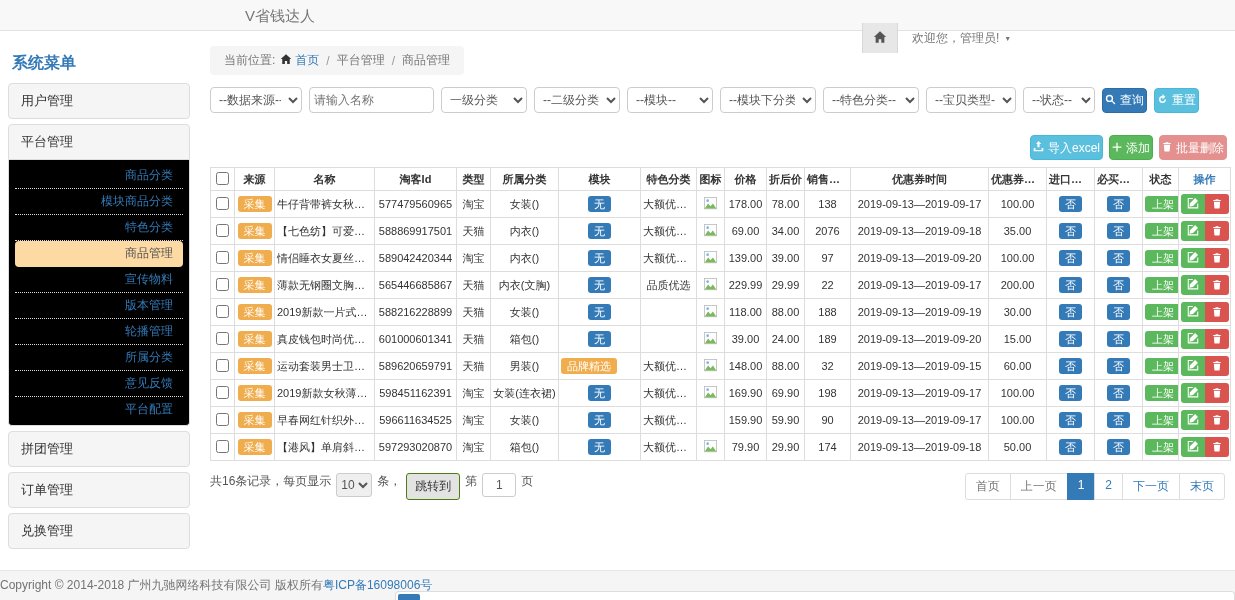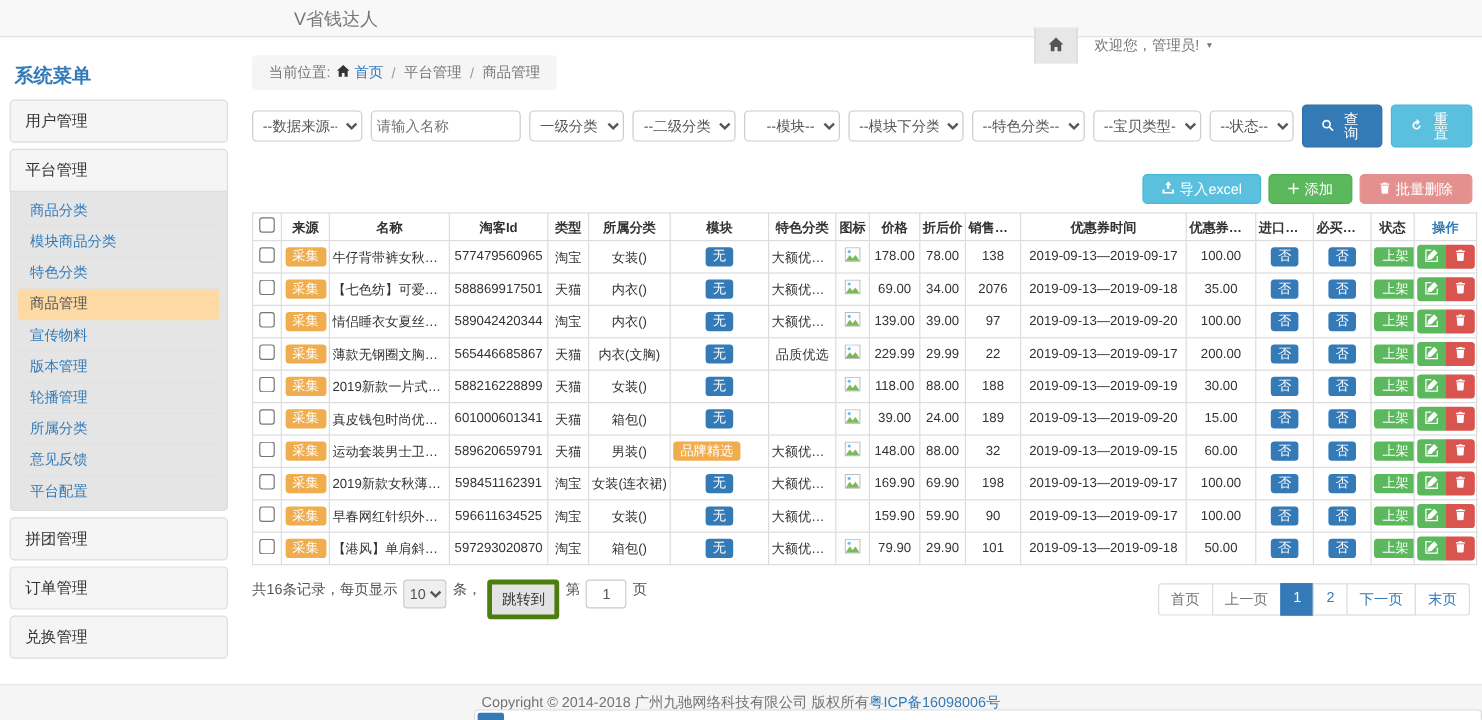--- a/index.html
+++ b/index.html
@@ -19,22 +19,22 @@
   .welcome { display:flex; align-items:center; gap:5px; padding:0 14px; color:#777; cursor:pointer; }
   .caret-down { font-size:7px; color:#777; }
 
   
   .sidebar { position:absolute; left:8px; top:46px; width:182px; z-index:1; }
   .sidebar-title { color:var(--primary); font-size:16px; font-weight:bold; padding:7px 4px 9px; }
   .menu-panel { margin-bottom:5px; }
   .menu-header { background:#f5f5f5; border:1px solid #ddd; border-radius:4px;
     padding:8px 12px; font-size:13px; color:#333; cursor:pointer; }
   .menu-panel.expanded .menu-header { border-radius:4px 4px 0 0; }
-  .submenu { border:1px solid #ddd; border-top:0; background:#e5e5e5; padding:3px 6px;
-    border-radius:0 0 4px 4px; }
+  .submenu { border:1px solid #ddd; border-top:0; background:#000000; padding:3px 6px;
+    border-radius:0 0 4px 4px;text-align:right; }
   .submenu-item { display:block; font-size:12px; color:var(--primary); padding:4px 10px;
     border-bottom:1px dotted #ddd; cursor:pointer; }
   .submenu-item:last-child { border-bottom:none; }
   .submenu-item.active { background:var(--active-menu); color:#555; border-radius:4px; border-bottom-color:transparent; }
 
   
   .main { position:absolute; left:210px; top:46px; right:8px; }
   .breadcrumb { display:inline-flex; align-items:center; gap:5px; background:#f5f5f5;
     border-radius:4px; padding:6px 14px; color:#777; margin-bottom:10px; }
   .breadcrumb .bc-home { color:var(--primary); cursor:pointer; display:inline-flex; align-items:center; gap:3px; }
@@ -42,27 +42,27 @@
 
   
   .filter-bar { display:flex; align-items:center; gap:7px; margin:2px 0 22px; flex-wrap:nowrap; }
   .filter-bar select, .filter-bar input {
     height:26px; border:1px solid #ccc; border-radius:4px; font-size:12px; color:#555;
     padding:2px 4px; background:#fff; font-family:Liberation Sans, sans-serif; }
   [data-name="data-source-select"]   { width:92px; }
   [data-name="name-search-input"]    { width:125px; padding:2px 8px; }
   [data-name="level1-category-select"]{ width:86px; }
   [data-name="level2-category-select"]{ width:86px; }
-  [data-name="module-select"]        { width:86px;text-align:right; }
+  [data-name="module-select"]        { width:86px; }
   [data-name="module-sub-select"]    { width:96px; }
   [data-name="feature-category-select"]{ width:96px; }
   [data-name="item-type-select"]     { width:90px; }
   [data-name="status-select"]        { width:72px; }
 
-  .btn { display:inline-flex; align-items:center; gap:4px; padding:5px 15px; border-radius:4px;
+  .btn { display:inline-flex; align-items:center; gap:4px; padding:5px 2px; border-radius:4px;
     color:#fff; font-size:12px; border:1px solid transparent; cursor:pointer; font-family:inherit; line-height:1; }
   .btn-primary { background:var(--primary); border-color:#2e6da4; }
   .btn-info    { background:var(--info); border-color:#46b8da; }
   .btn-success { background:var(--success); border-color:#4cae4c; }
   .btn-danger-light { background:var(--danger-light); border-color:#e4908f; }
 
   .actions-row { display:flex; justify-content:flex-end; gap:6px; margin-bottom:7px; }
 
   
   table { width:100%; border-collapse:collapse; table-layout:fixed; }
@@ -78,35 +78,35 @@
     padding:2px 7px; font-size:11px; cursor:pointer; line-height:1.1; }
   .op-group { display:inline-flex; }
   .op-btn { width:24px; height:20px; display:inline-flex; align-items:center; justify-content:center; cursor:pointer; }
   .op-edit { background:var(--success); border-radius:3px 0 0 3px; }
   .op-del  { background:var(--danger); border-radius:0 3px 3px 0; }
 
   
   .page-row { display:flex; align-items:center; margin-top:12px; color:#555; }
   .page-left { display:flex; align-items:flex-start; gap:5px; }
   .page-size-select { height:24px; width:36px; border:1px solid #ccc; border-radius:3px; font-size:12px; color:#555; font-family:inherit; }
-  .jump-btn { background:#e3e3e3; border:4px solid #4d7c0f; border-radius:3px; padding:4px 8px;
+  .jump-btn { background:#e3e3e3; border:1px solid #4d7c0f; border-radius:3px; padding:4px 8px;
     color:#333; font-size:12px; cursor:pointer; font-family:inherit; }
   .page-input { width:34px; height:24px; border:1px solid #ccc; border-radius:3px; text-align:center;
     font-size:12px; color:#555; font-family:inherit; }
   .pager { margin-left:auto; display:inline-flex; margin-right:2px; }
   .pg { padding:4px 10px; border:1px solid #ddd; background:#fff; color:var(--primary);
     margin-left:-1px; font-size:12px; cursor:pointer; }
   .pg:first-child { border-radius:3px 0 0 3px; margin-left:0; }
   .pg:last-child { border-radius:0 3px 3px 0; }
   .pg.muted { color:#777; }
   .pg.active { background:var(--primary); border-color:var(--primary); color:#fff; }
 
   
   .footer { position:absolute; left:0; right:0; bottom:0; height:30px; background:#f5f5f5;
-    border-top:1px solid #e7e7e7; display:flex; align-items:center; justify-content:center;
+    border-top:1px solid #e7e7e7; display:flex; align-items:center; justify-content:flex-start;
     gap:0; color:#737373; z-index:5; font-size:12px; }
   .footer a { color:var(--primary); cursor:pointer; }
   .peek-box { position:absolute; left:395px; right:0; bottom:0; height:9px; background:#fff;
     border:1px solid #ddd; border-bottom:none; border-radius:4px 4px 0 0; z-index:6; }
   .peek-active { position:absolute; left:2px; top:2px; width:22px; height:7px;
     background:var(--primary); border-radius:2px; }
 </style>
 </head>
 <body>
 
@@ -610,21 +610,21 @@
           <td data-name="category-cell">箱包()</td>
           <td data-name="module-cell"><span class="badge badge-blue" data-name="module-badge">无</span></td>
           <td data-name="feature-category-cell">大额优惠券</td>
           <td data-name="icon-cell"><span data-name="product-image-icon"><svg viewBox="0 0 16 16" width="15" height="13">
                 <rect x="0.5" y="0.5" width="15" height="14" fill="#fdfdfd" stroke="#bbb"></rect>
                 <circle cx="4.5" cy="4.5" r="1.6" fill="#6fb9e8"></circle>
                 <path d="M1 14l4-6 3 3.5L11 8l4 6z" fill="#7cb85c"></path>
               </svg></span></td>
           <td data-name="price-cell">79.90</td>
           <td data-name="discount-price-cell">29.90</td>
-          <td data-name="sales-count-cell">101</td>
+          <td data-name="sales-count-cell">174</td>
           <td data-name="coupon-time-cell">2019-09-13—2019-09-18</td>
           <td data-name="coupon-amount-cell">50.00</td>
           <td data-name="import-choice-cell"><span class="badge badge-blue" data-name="import-choice-toggle">否</span></td>
           <td data-name="must-buy-cell"><span class="badge badge-blue" data-name="must-buy-toggle">否</span></td>
           <td data-name="status-cell"><span class="btn-mini" data-name="status-button">上架</span></td>
           <td data-name="operation-cell"><span class="op-group">
               <span class="op-btn op-edit" data-name="edit-button">
                 <span data-name="edit-icon"><svg viewBox="0 0 16 16" width="12" height="12">
                     <path fill="none" stroke="#fff" stroke-width="1.4" d="M14.3 8.5v6h-12.6v-12.6h6"></path>
                     <path fill="#fff" d="M10.8 1.3l3.9 3.9L8 12.1l-4.9 1 1-4.9z"></path>

